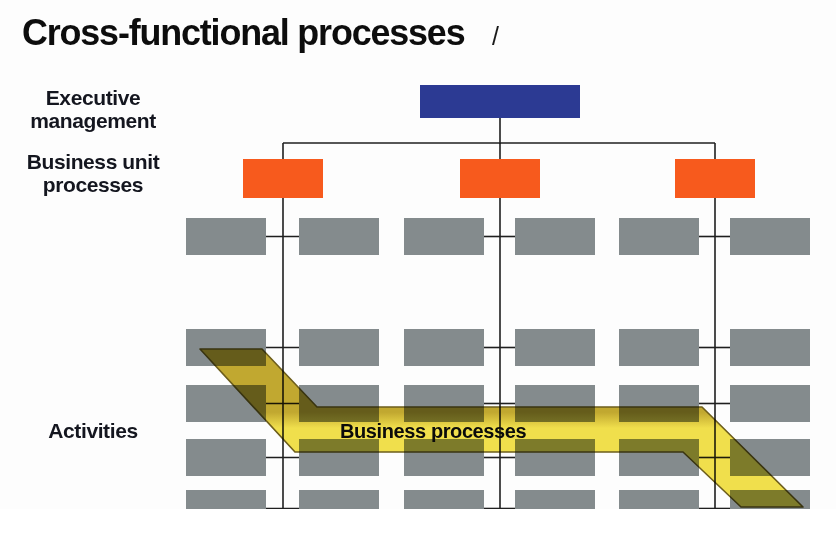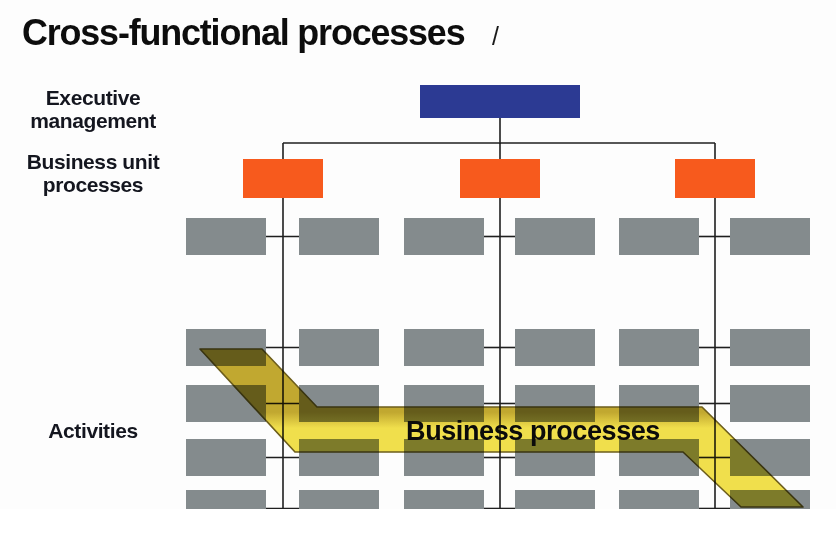--- a/index.html
+++ b/index.html
@@ -20,22 +20,22 @@
   .row-label{
     position:absolute;left:0;width:186px;text-align:center;
     font-size:21px;line-height:23px;font-weight:bold;letter-spacing:-0.4px;color:#14161f;
   }
   #lbl-exec{top:86px;}
   #lbl-bu{top:150px;}
   #lbl-func{top:216px;}
   #lbl-act{top:419px;}
   #diagram-svg{position:absolute;left:0;top:0;width:836px;height:554px;}
   .banner-label{
-    position:absolute;left:340px;top:416px;width:320px;text-align:right;
-    font-size:27px;line-height:30px;font-weight:bold;letter-spacing:-0.4px;color:#0b0b0b;
+    position:absolute;left:340px;top:416px;width:320px;text-align:left;
+    font-size:20px;line-height:30px;font-weight:bold;letter-spacing:-0.4px;color:#0b0b0b;
   }
 </style>
 </head>
 <body>
 
 <div class="stage">
 
   <div class="header">
     <h1>Cross-functional processes</h1>
     <span class="sep">/</span>

